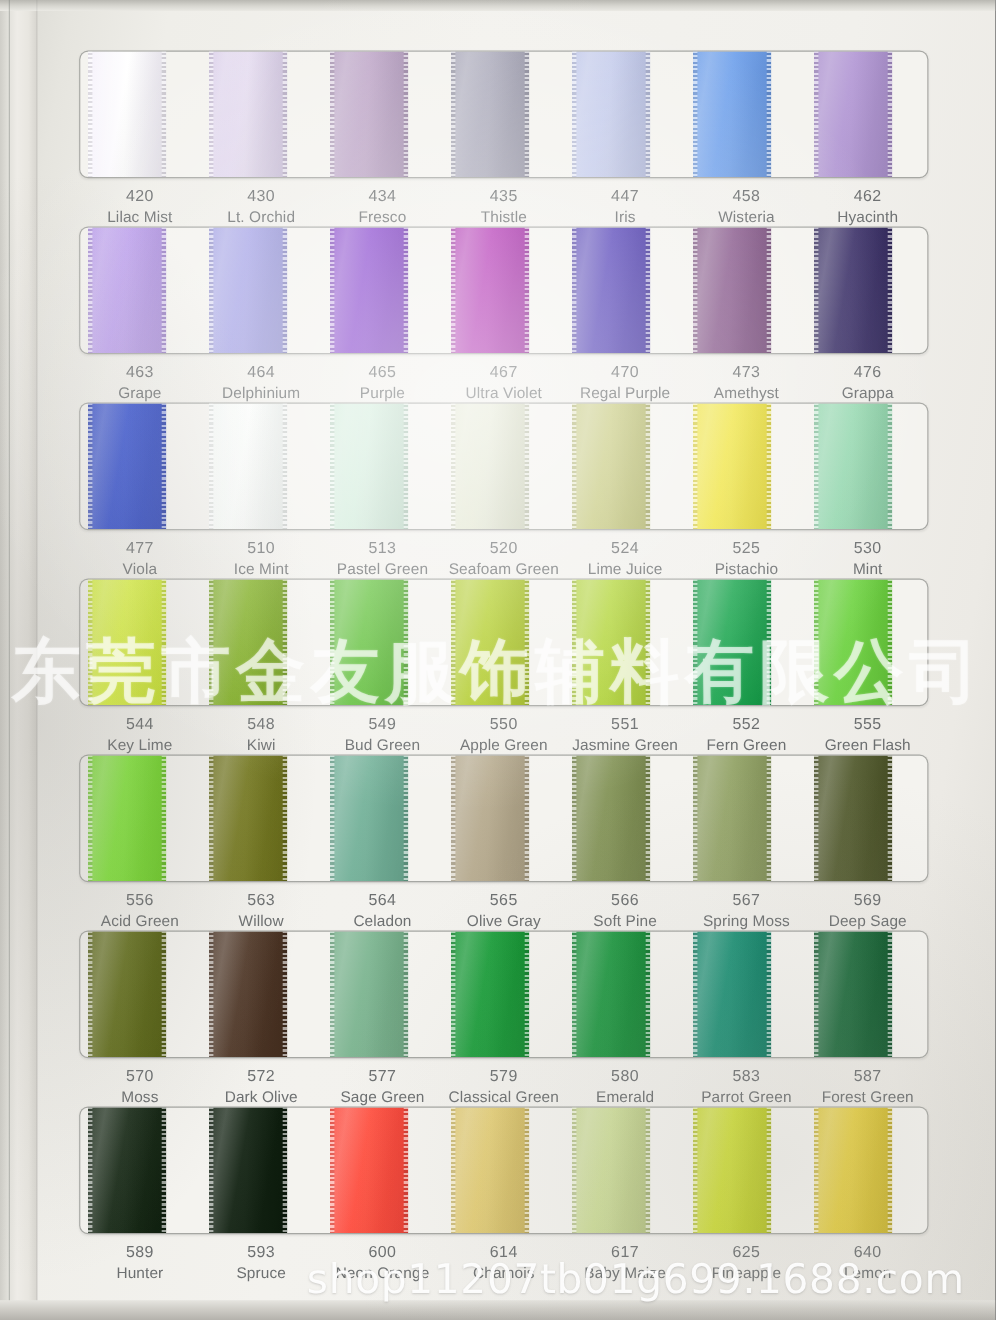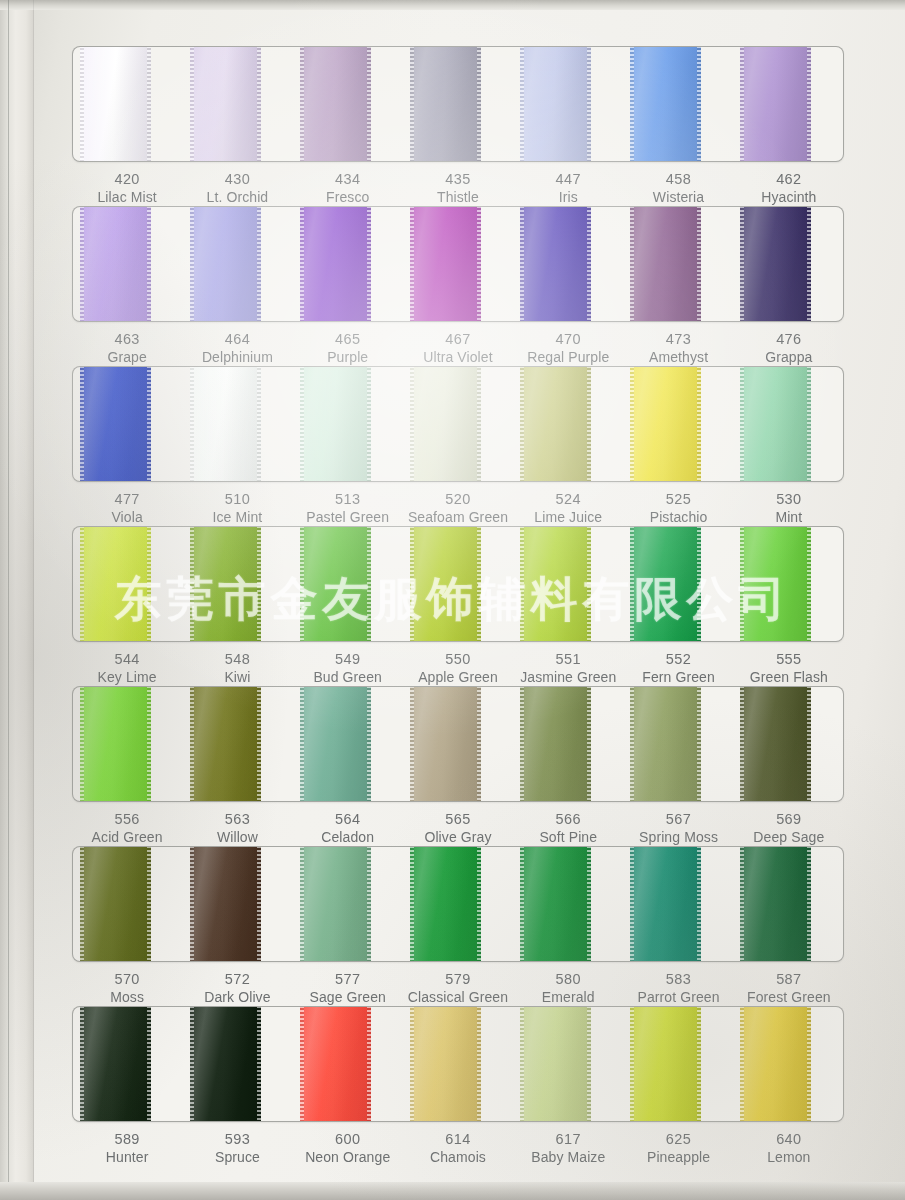--- a/index.html
+++ b/index.html
@@ -144,21 +144,21 @@
     letter-spacing: 0.1px;
     white-space: nowrap;
   }
 
   
   .wm-cn {
     position: absolute;
     left: 0; right: 0;
     top: 568px;
     text-align: center;
-    font-size: 47px;
+    font-size: 63px;
     font-weight: 700;
     letter-spacing: 5px;
     color: rgba(255,255,255,0.62);
     text-shadow: 0 0 2px rgba(255,255,255,0.35);
     z-index: 7;
     pointer-events: none;
     font-family: "DejaVu Sans", sans-serif;
   }
   .wm-url {
     position: absolute;
@@ -730,14 +730,15 @@
             <span class="name">Lemon</span>
           </div>
         </div>
       </div>
     </div>
 
   <div class="paper-sheen"></div>
 
   <div class="wm-cn">东莞市金友服饰辅料有限公司</div>
 
+  <div class="wm-url">shop11207tb01g699.1688.com</div>
 
 </div>
 
 </body></html>

